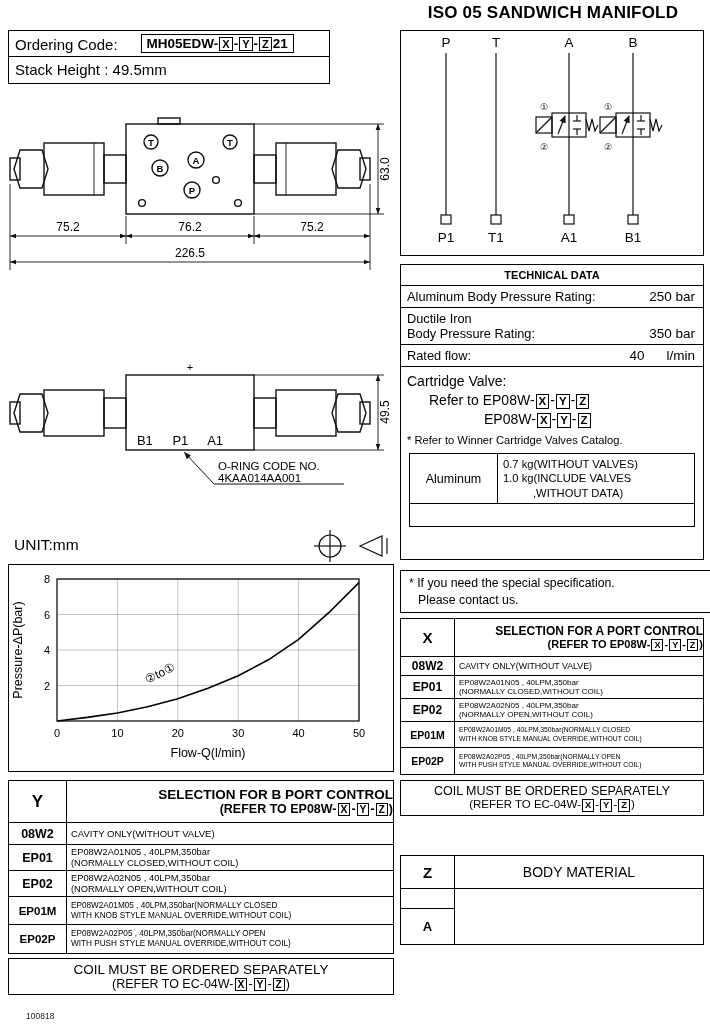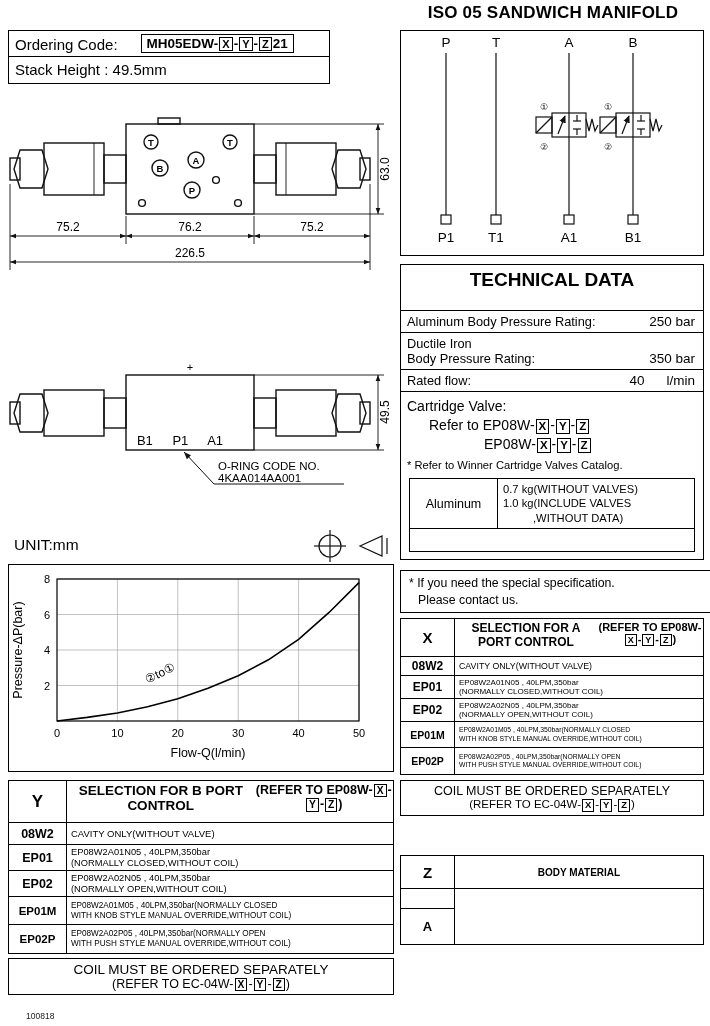--- a/index.html
+++ b/index.html
@@ -33,21 +33,21 @@
   .pt{font-size:9.5px;font-weight:bold;text-anchor:middle;fill:#000}
   .dim line{stroke:#111;stroke-width:.9}
   .dim text{font-size:12px;fill:#000}
   .leader line{stroke:#111;stroke-width:1}
   .leader text{font-size:11.5px;fill:#000}
   .plus{font-size:11px;text-anchor:middle}
   .ports2{font-size:13px;word-spacing:16px;fill:#000}
 
   
   .tech-box{left:400px;top:264px;width:304px;height:296px}
-  .td-title{text-align:center;font-weight:bold;font-size:19px;padding:4px 0 19px;border-bottom:1.5px solid #000}
+  .td-title{text-align:center;font-weight:bold;font-size:11px;padding:4px 0 4px;border-bottom:1.5px solid #000}
   .td-row{display:flex;justify-content:space-between;align-items:flex-end;padding:3px 8px 3px 6px;border-bottom:1.2px solid #000;font-size:12.8px}
   .td-val{font-size:13.5px;white-space:nowrap}
   .td-flow{display:flex;gap:22px}
   .td-cart{padding:5px 6px 2px;font-size:14px;line-height:1.35}
   .ind1{margin-left:22px}
   .ind2{margin-left:77px}
   .td-note{font-size:11.2px;padding:3px 6px 2px}
   .wt-table{margin:5px 8px 0;border:1.4px solid #000}
   .wt-top{display:flex;border-bottom:1.4px solid #000}
   .wt-left{width:88px;border-right:1.4px solid #000;display:flex;align-items:center;justify-content:center;font-size:12.5px}
@@ -67,21 +67,21 @@
   .grid{stroke:#9a9a9a;stroke-width:.6}
   .frame{fill:none;stroke:#000;stroke-width:1.2}
   .curve{fill:none;stroke:#000;stroke-width:1.6}
   .tick{font-size:11px;fill:#000}
   .alabel{font-size:12.5px;fill:#000}
   .annot{font-size:12px;fill:#000}
 
   
   .sel-header{display:flex;border-bottom:1.5px solid #000}
   .sel-codecol{display:flex;align-items:center;justify-content:center;border-right:1.5px solid #000;font-weight:bold}
-  .sel-titlecol{flex:1;display:flex;flex-direction:row;align-items:flex-start;justify-content:center;font-weight:bold;text-align:center;padding:2px 0}
+  .sel-titlecol{flex:1;display:flex;flex-direction:column;align-items:flex-end;justify-content:center;font-weight:bold;text-align:center;padding:2px 0}
   .sel-row{display:flex;border-bottom:1.1px solid #000}
   .sel-row:last-child{border-bottom:none}
   .sel-code{display:flex;align-items:center;justify-content:center;border-right:1.1px solid #000;font-weight:bold}
   .sel-desc{flex:1;display:flex;flex-direction:column;justify-content:center;padding:1px 4px;line-height:1.18}
   .coil-note{text-align:center;padding:3px 2px}
 
   .ytab{left:8px;top:780px;width:386px}
   .ytab .sel-header{height:42px}
   .ytab .sel-codecol{width:58px;font-size:17px}
   .ytab .t1{font-size:13.5px}
@@ -106,21 +106,21 @@
   .xcoil .l1{font-size:12.5px}.xcoil .l2{font-size:11.5px}
 
   
   .ztab{left:400px;top:855px;width:304px;height:90px}
   .z-grid{display:grid;grid-template-columns:54px 1fr;grid-template-rows:33px 19px 1fr;height:100%}
   .z-cell{display:flex;align-items:center;justify-content:center}
   .z-colline{border-right:1.4px solid #000}
   .z-hline{border-bottom:1.4px solid #000}
   .z-topline{border-top:1.3px solid #000}
   .z-code{font-weight:bold;font-size:15px}
-  .z-title{font-weight:bold;font-size:10px}
+  .z-title{font-weight:normal;font-size:14px}
   .z-rowcode{font-weight:bold;font-size:13px}
   .z-rowval{justify-content:flex-start;padding-left:10px;font-weight:bold;font-size:11.5px}
 
   .footer-left{left:26px;top:1011px;font-size:8.5px;color:#222}
 </style>
 </head>
 <body>
 
 <div class="page">
 

